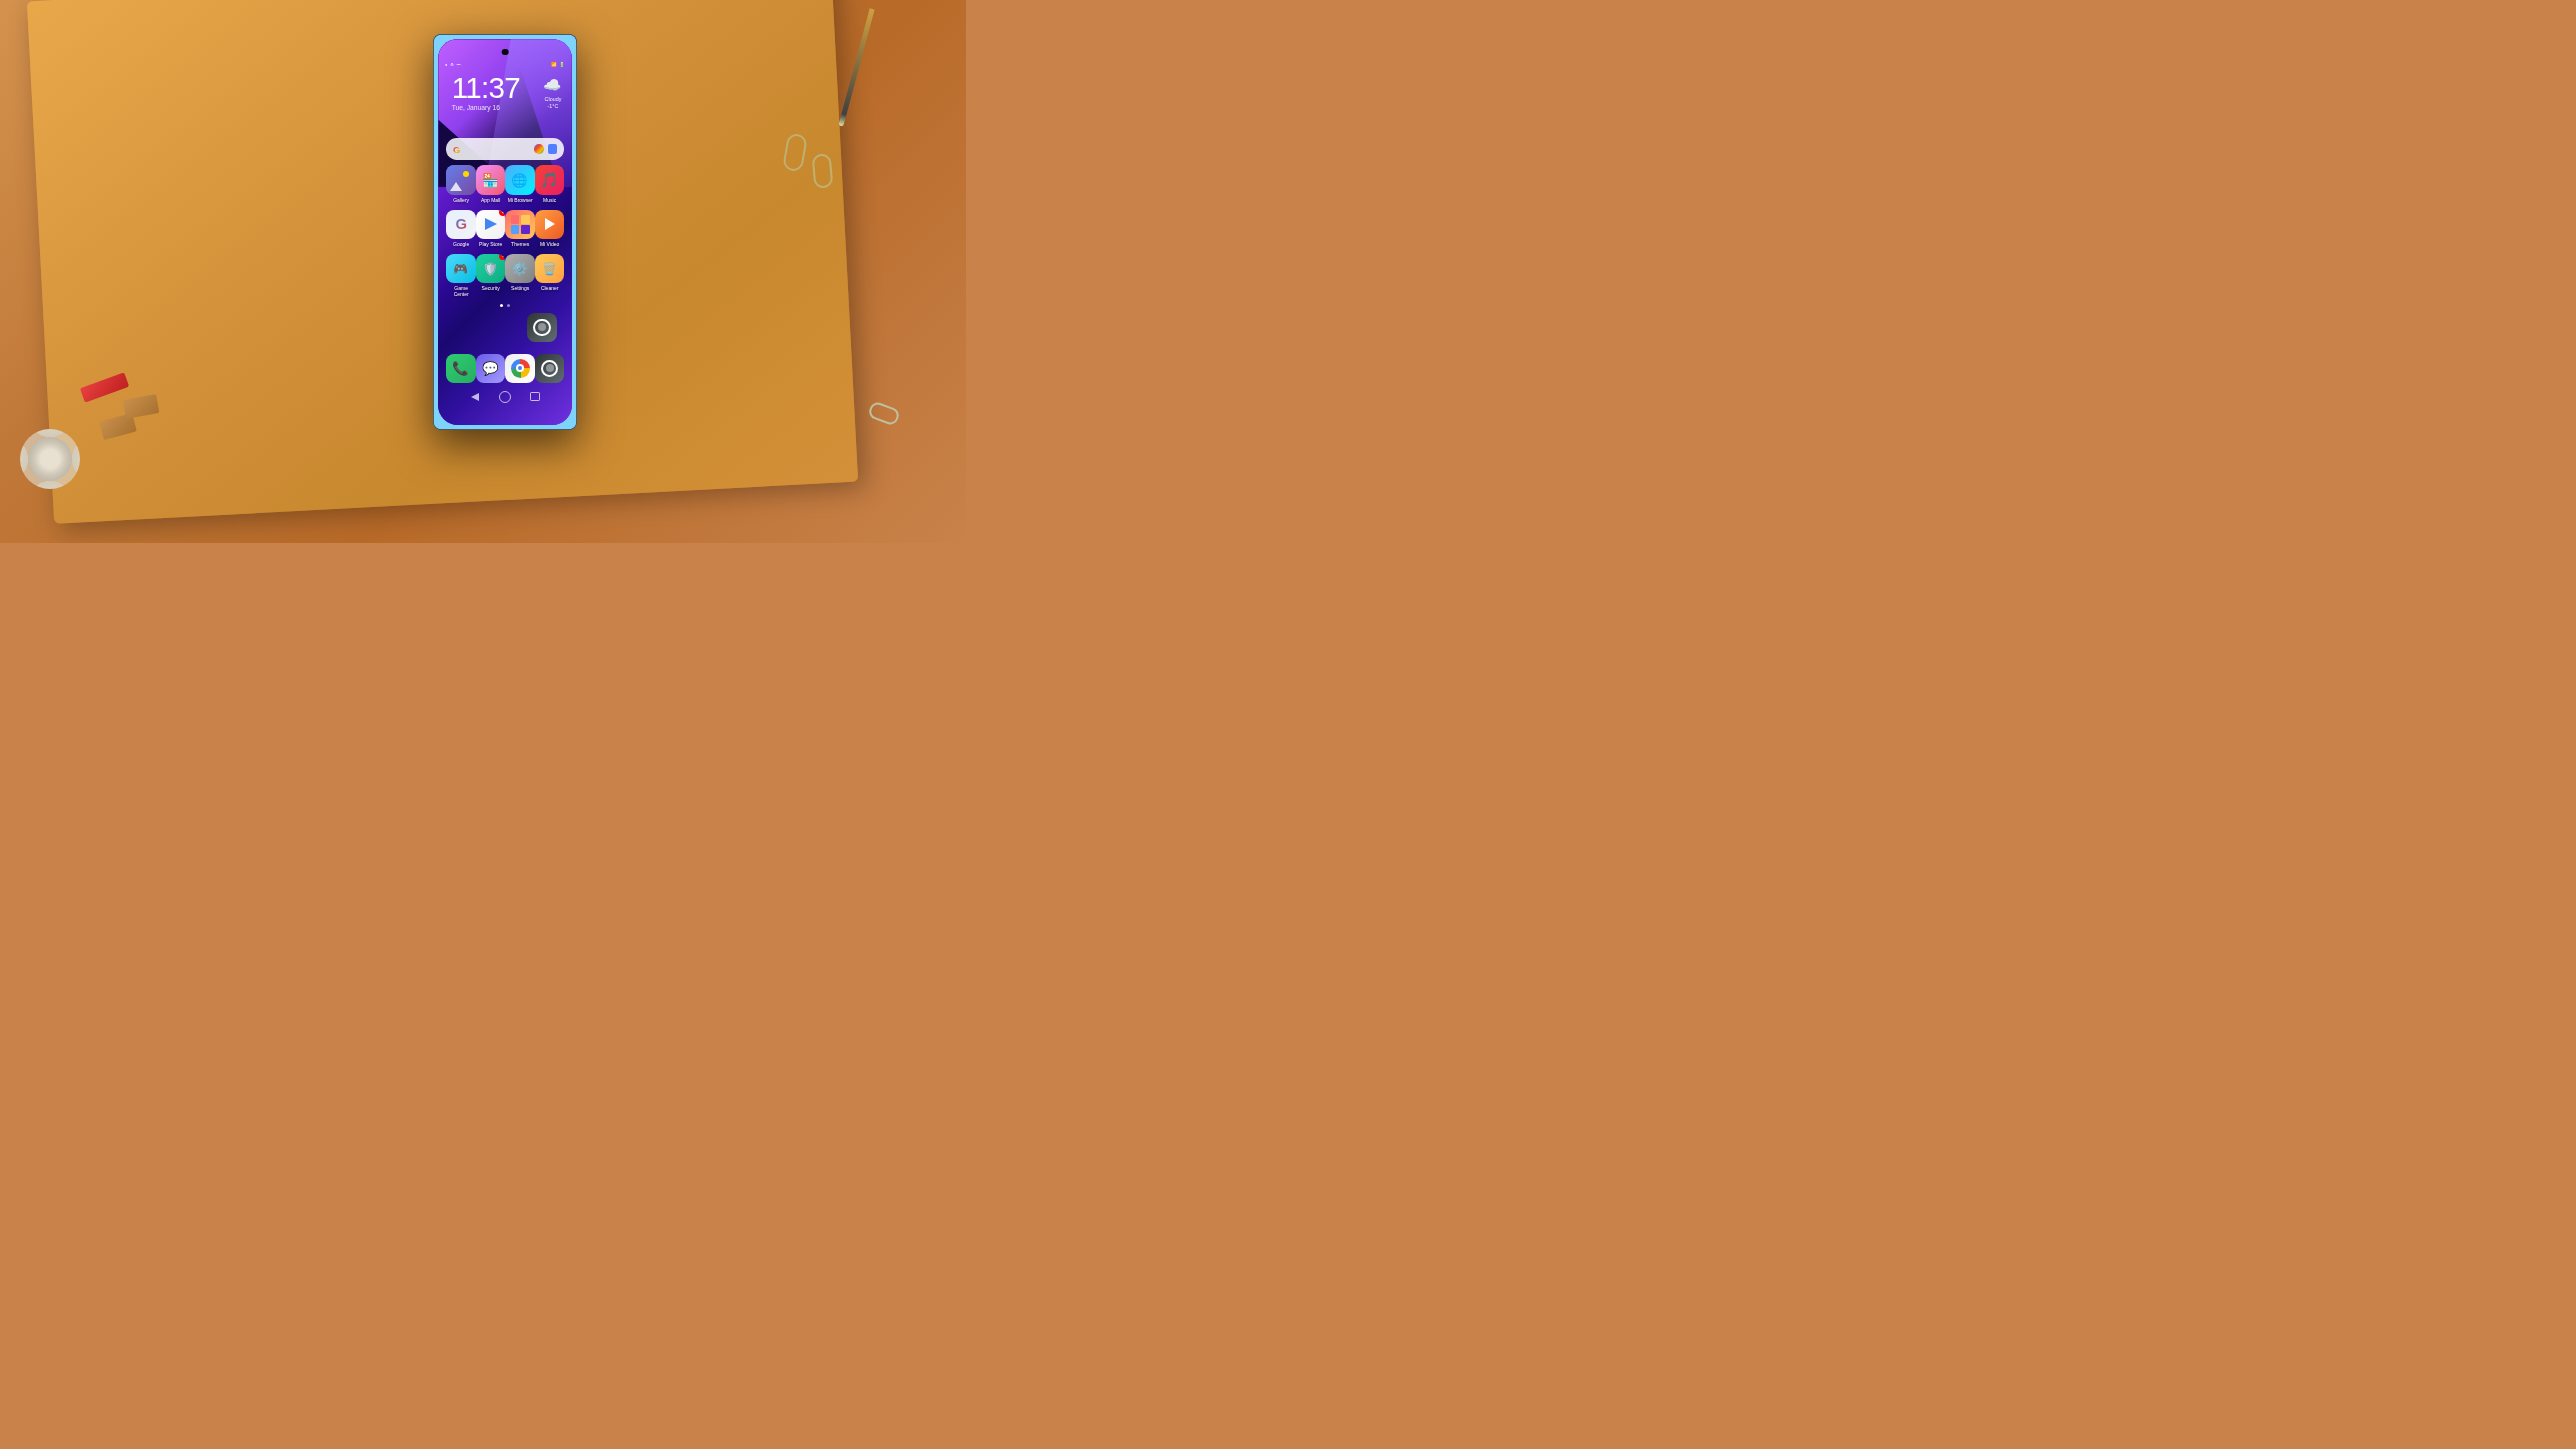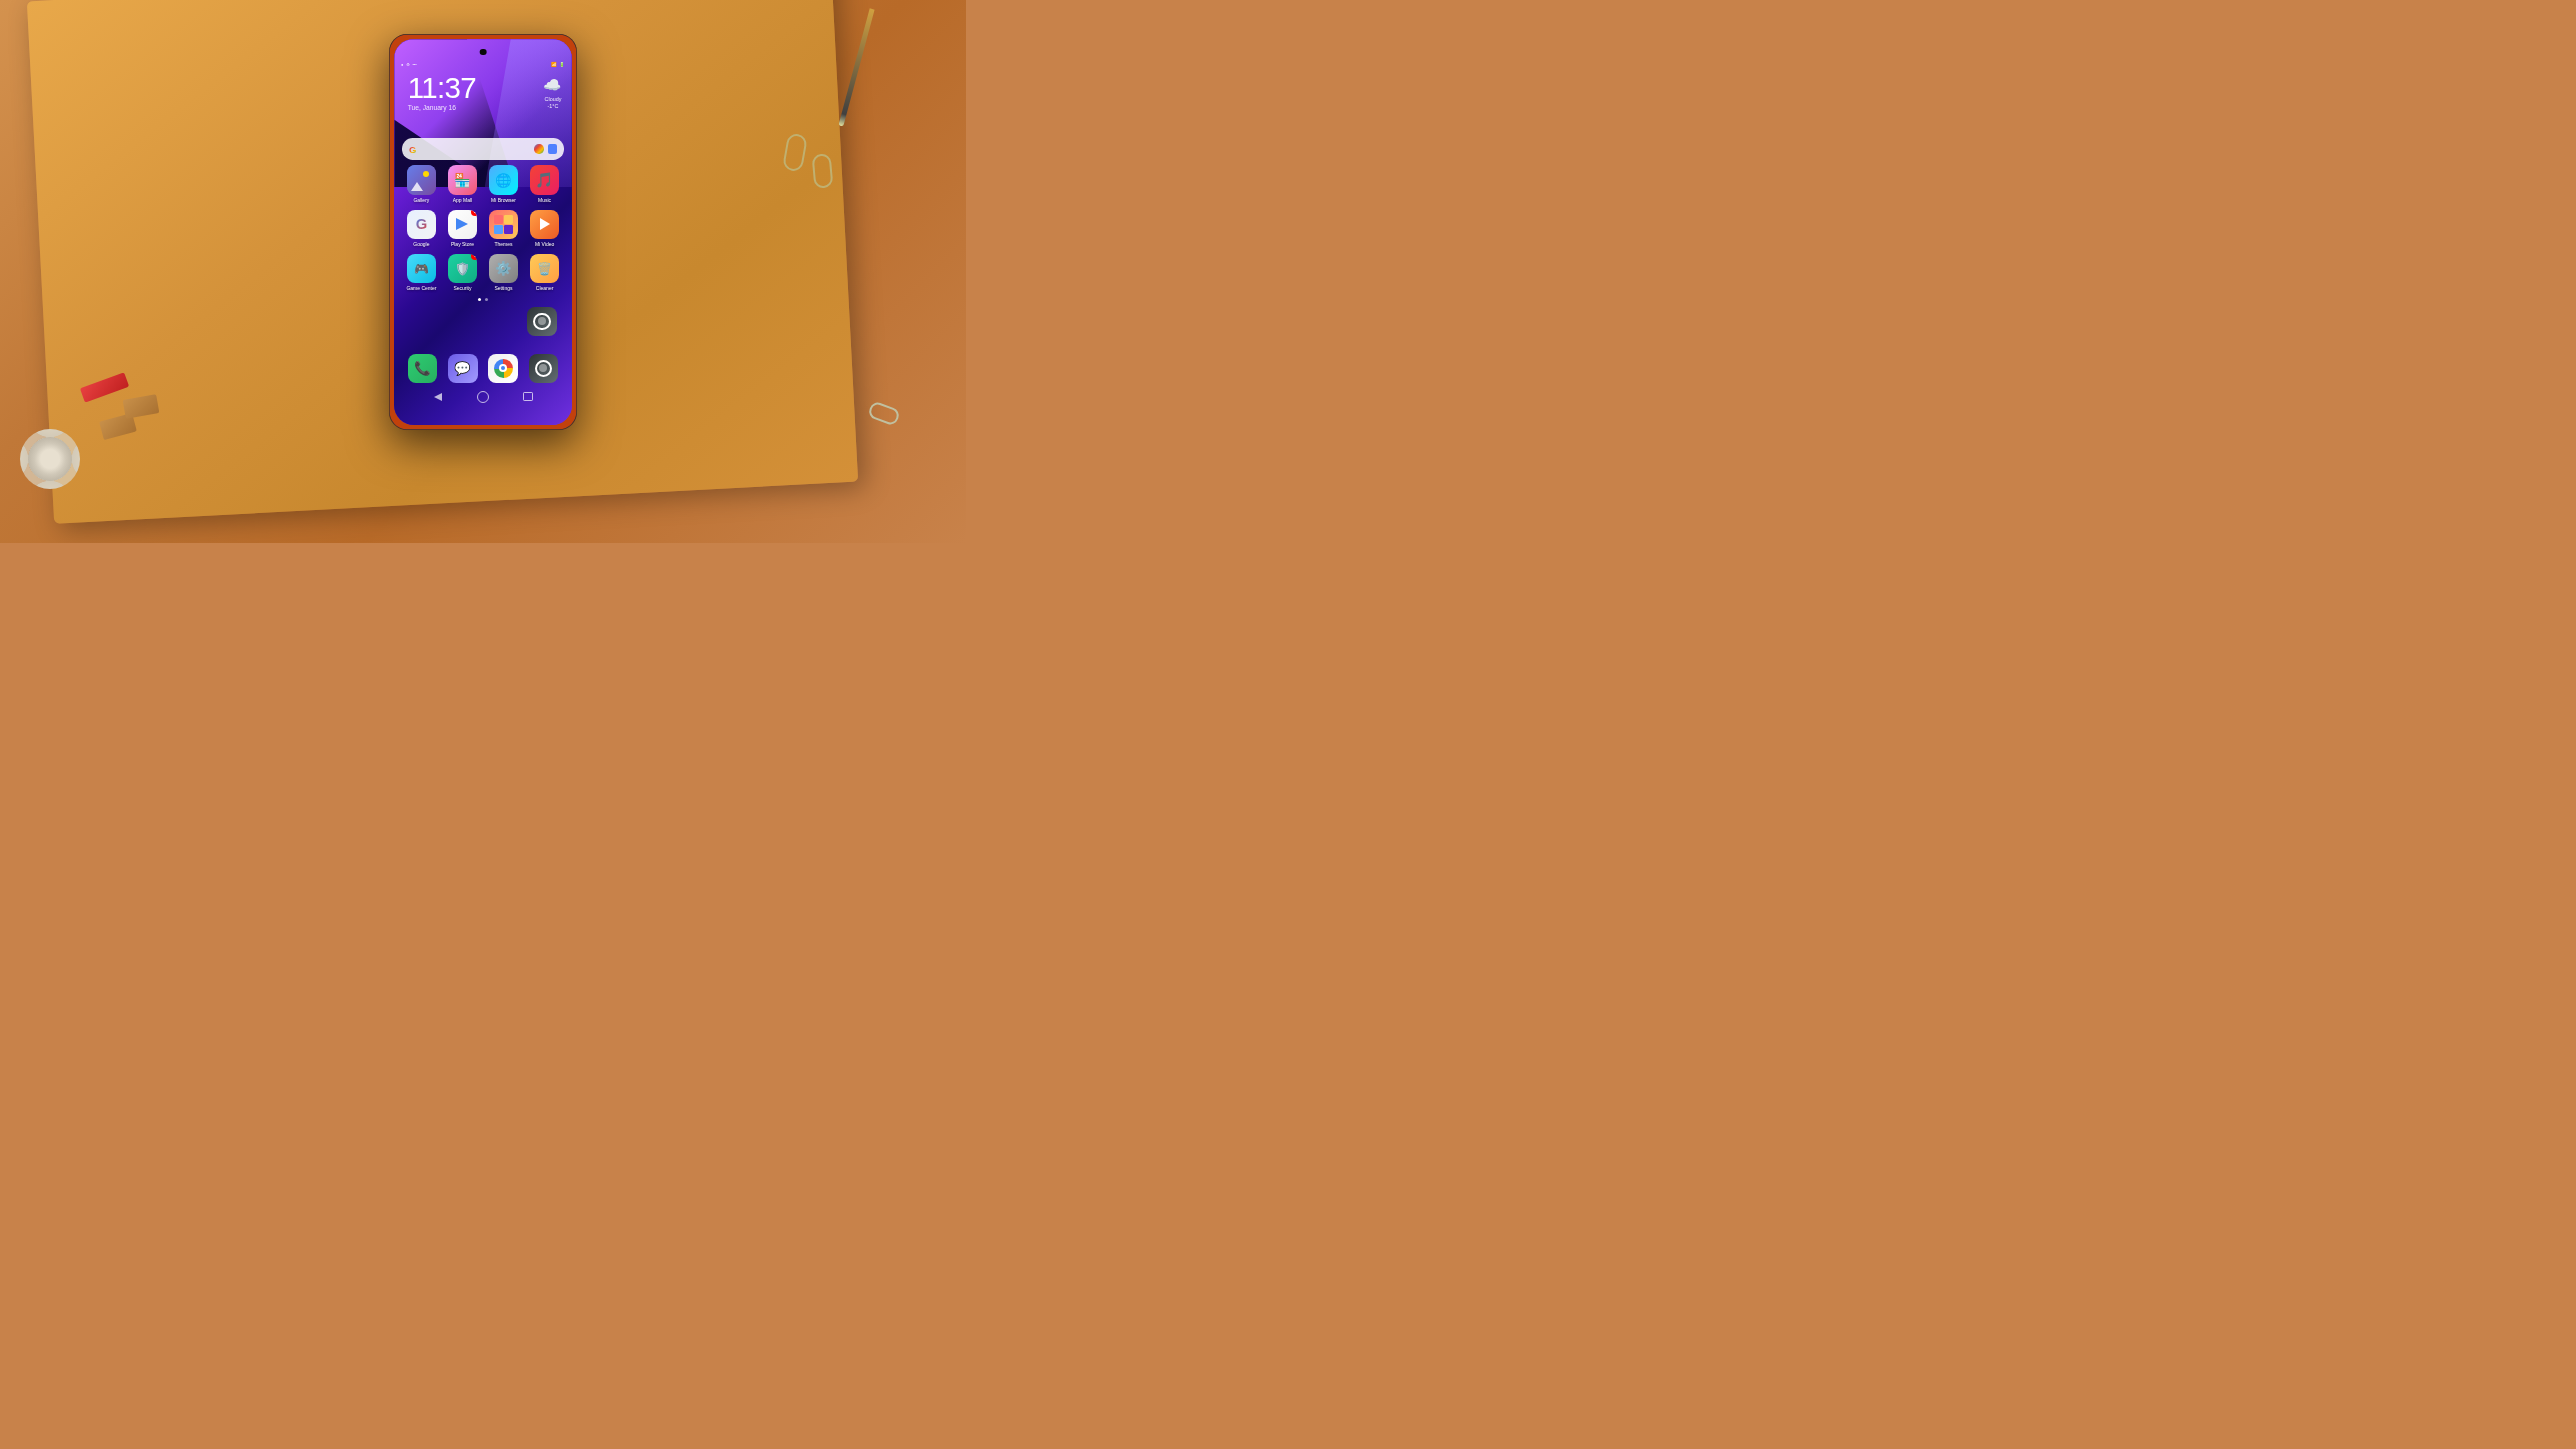--- a/index.html
+++ b/index.html
@@ -134,23 +134,24 @@
       top: 34px;
       left: 50%;
       transform: translateX(-50%) rotate(0deg);
       width: 188px;
       height: 396px;
     }
 
     .phone-body {
       position: absolute;
       inset: 0;
-      background: #c2410c;
-      border-radius: 18px;
+      background: #7dd3fc;
+      border-radius: 8px;
       box-shadow: 0 13.4px 40px rgba(0,0,0,0.6), inset 0 0 0 0.7px #333;
+      margin-left: 44px;
     }
 
     .phone-screen {
       position: absolute;
       top: 5.4px;
       left: 5.4px;
       right: 5.4px;
       bottom: 5.4px;
       border-radius: 20px;
       overflow: hidden;

